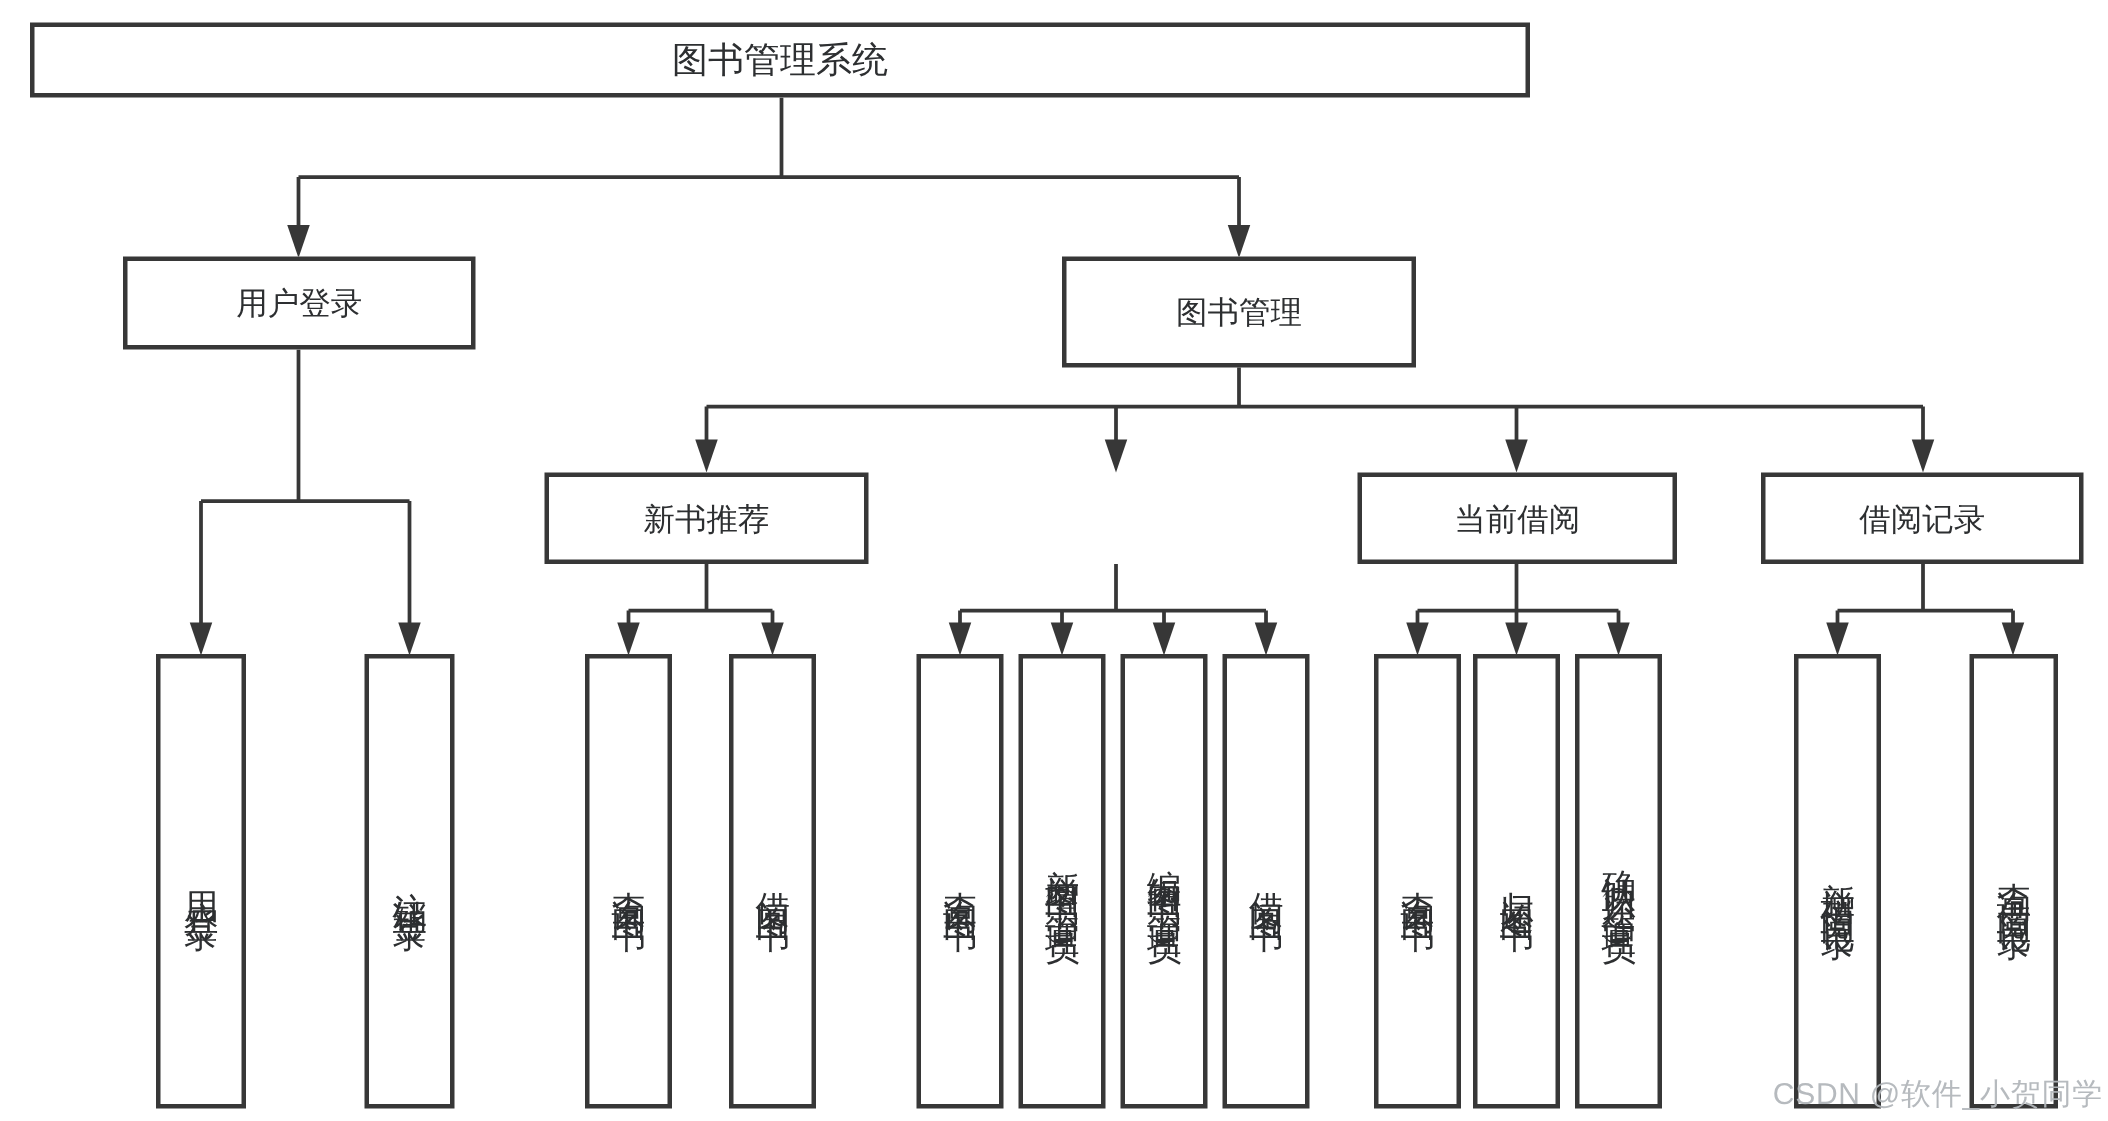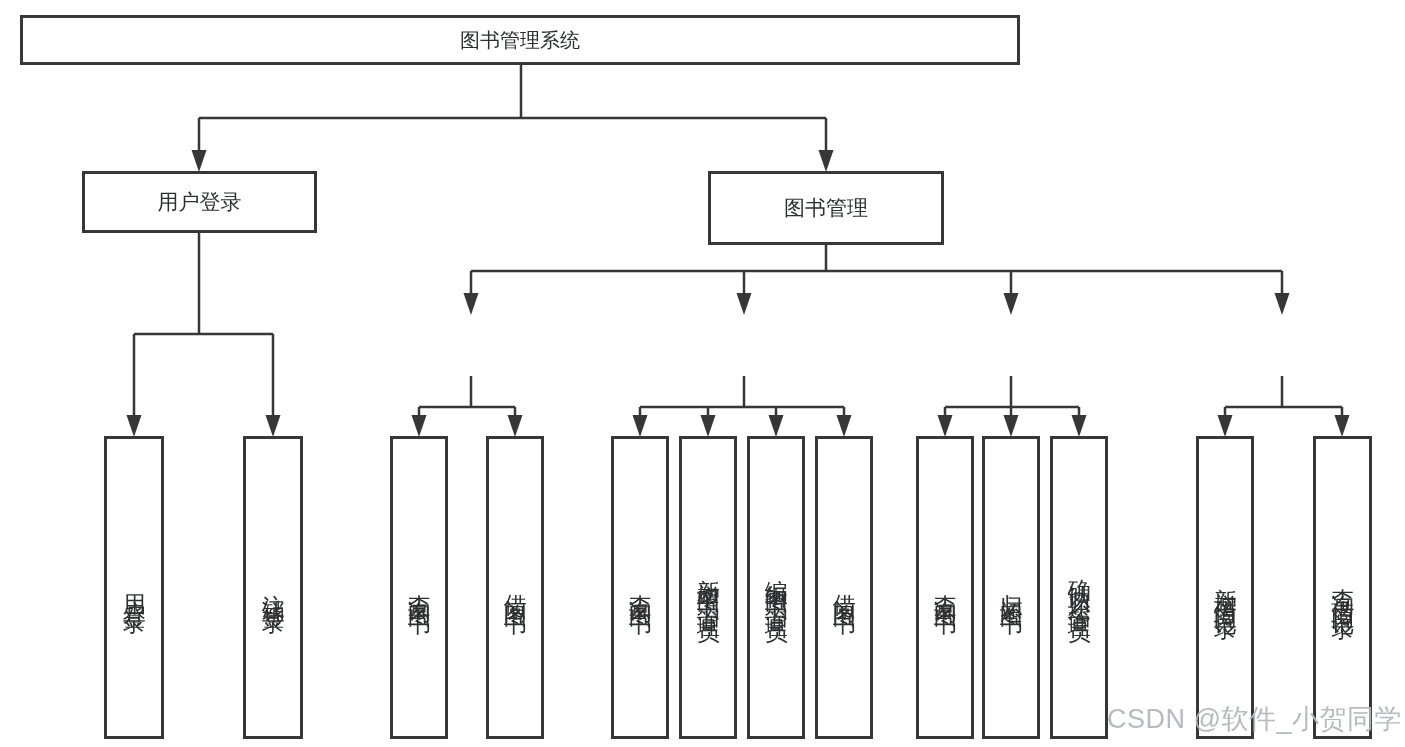--- a/index.html
+++ b/index.html
@@ -20,34 +20,34 @@
     position: absolute;
     box-sizing: border-box;
     border: 3px solid #373737;
     background: #ffffff;
     display: flex;
     align-items: center;
     justify-content: center;
     color: #2d2f31;
     text-align: center;
   }
-  .box.title { font-size: 20px; }
+  .box.title { font-size: 24px; }
   .box.h { font-size: 21px; }
   .box.v {
     writing-mode: vertical-rl;
     text-orientation: mixed;
     font-size: 23px;
     letter-spacing: 6px;
     line-height: 1.1;
   }
   #watermark {
     position: absolute;
     right: 3px;
-    top: 701px;
-    font-size: 27px;
+    top: 716px;
+    font-size: 20px;
     color: rgba(178, 182, 186, 0.95);
     letter-spacing: 0.5px;
     white-space: nowrap;
   }
 </style>
 </head>
 <body>
 
 <div id="stage">
 
@@ -88,20 +88,23 @@
       <polygon points="1217.5,415 1232.5,415 1225,437"></polygon>
       <polygon points="1334.5,415 1349.5,415 1342,437"></polygon>
     </g>
   </svg>
 
   <div class="box title" style="left:20px;top:15px;width:1000px;height:50px">图书管理系统</div>
 
   <div class="box h" style="left:82px;top:171px;width:235px;height:62px">用户登录</div>
   <div class="box h" style="left:708px;top:171px;width:236px;height:74px">图书管理</div>
 
+  <div class="box h" style="left:363px;top:315px;width:216px;height:61px">新书推荐</div>
+  <div class="box h" style="left:905px;top:315px;width:213px;height:61px">当前借阅</div>
+  <div class="box h" style="left:1174px;top:315px;width:215px;height:61px">借阅记录</div>
 
   <div class="box v" style="left:104px;top:436px;width:60px;height:303px">用户登录</div>
   <div class="box v" style="left:243px;top:436px;width:60px;height:303px">注销登录</div>
 
   <div class="box v" style="left:390px;top:436px;width:58px;height:303px">查询图书</div>
   <div class="box v" style="left:486px;top:436px;width:58px;height:303px">借阅图书</div>
 
   <div class="box v" style="left:611px;top:436px;width:58px;height:303px">查询图书</div>
   <div class="box v" style="left:679px;top:436px;width:58px;height:303px">新增图书（管理员）</div>
   <div class="box v" style="left:747px;top:436px;width:58px;height:303px">编辑图书（管理员）</div>

